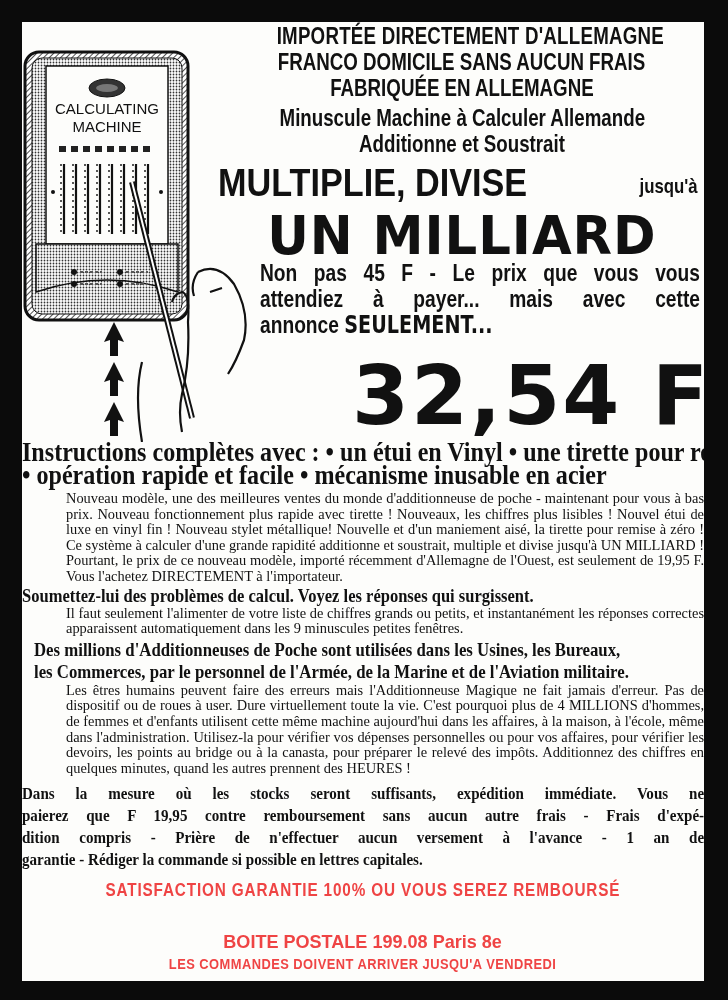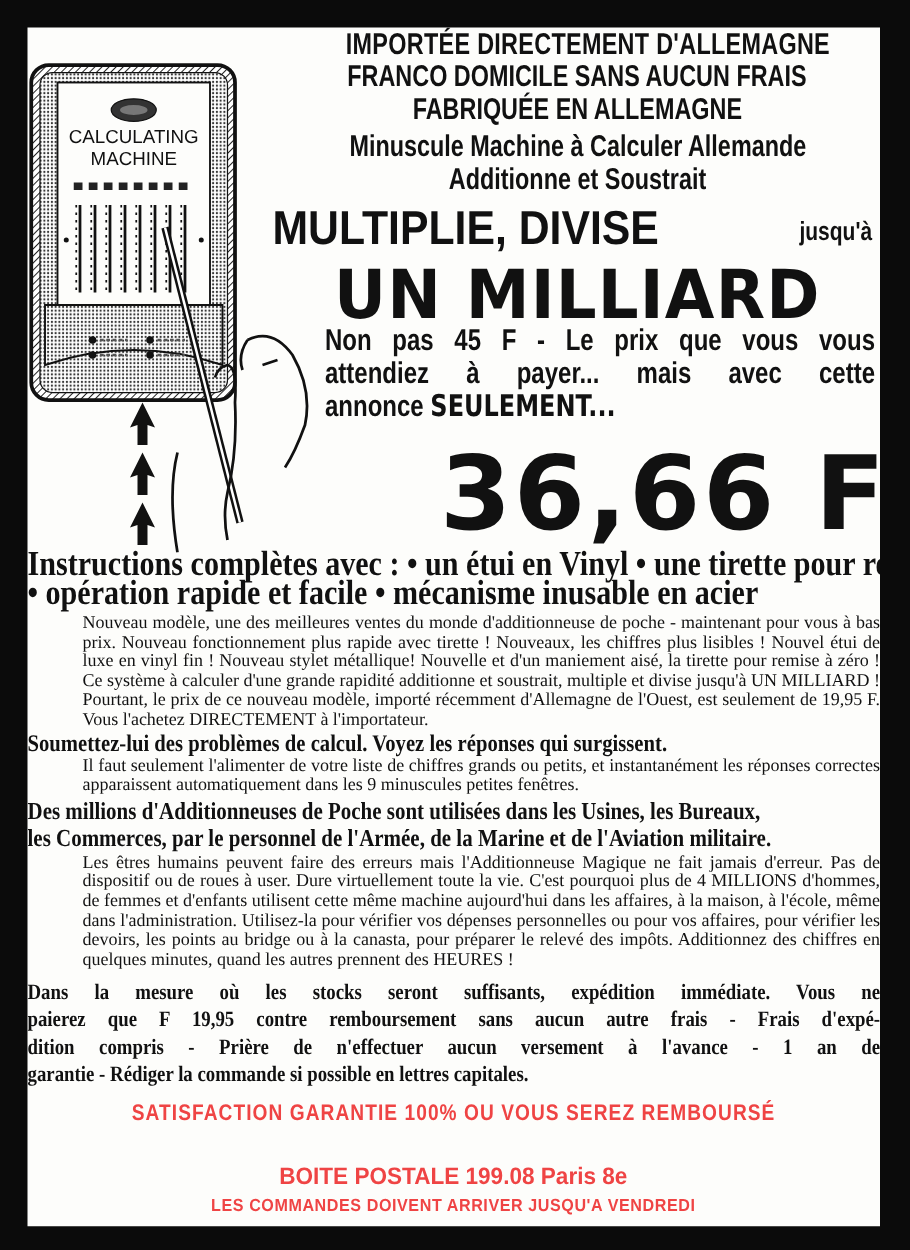--- a/index.html
+++ b/index.html
@@ -33,21 +33,21 @@
   .illus { position:absolute; left:0; top:0; width:250px; height:420px; }
 
   
   .body { position:absolute; left:0; top:418px; width:682px; color:#111; }
   .instr { font-family:"Liberation Serif", serif; font-weight:bold; font-size:28px; line-height:23px; white-space:nowrap; }
   .instr .ln { display:block; transform:scaleX(0.86); transform-origin:left; }
   .para { font-family:"Liberation Serif", serif; font-size:14.4px; line-height:15.6px; text-align:justify; margin:0;padding-left:44px; }
   .p1 { margin-top:5px; }
   .sub { font-family:"Liberation Serif", serif; font-weight:bold; font-size:19px; line-height:21px; white-space:nowrap; }
   .sub span { display:inline-block; transform:scaleX(0.87); transform-origin:left; }
-  .millions { font-family:"Liberation Serif", serif; font-weight:bold; font-size:19.5px; line-height:22px; white-space:nowrap; margin-top:2px; }
+  .millions { font-family:"Liberation Serif", serif; font-weight:bold; font-size:19.5px; line-height:22px; white-space:nowrap; margin-top:2px;margin-left:12px; }
   .millions .ln { display:block; transform:scaleX(0.86); transform-origin:left; }
   .dans { font-family:"Liberation Serif", serif; font-weight:bold; font-size:17.5px; line-height:22px; margin-top:6px; }
   .dans .ln { display:block; white-space:nowrap; transform:scaleX(0.86); transform-origin:left; width:116.3%; text-align:justify; text-align-last:justify; }
   .dans .ln.last { text-align-last:left; }
 
   .foot { position:absolute; left:0; width:682px; text-align:center; color:#ef4444; font-weight:bold; white-space:nowrap; font-family:"Liberation Sans", sans-serif; }
   .foot span { display:inline-block; transform-origin:center; }
   .f1 { top:858px; font-size:18px; }
   .f1 span { transform:scaleX(0.85); letter-spacing:1px; }
   .f2 { top:880px; font-size:25px; }
@@ -149,21 +149,21 @@
   </div>
 
   <div class="milliard"><span>UN MILLIARD</span></div>
 
   <div class="nonpas sans">
     <span class="ln">Non pas 45 F - Le prix que vous vous</span>
     <span class="ln">attendiez à payer... mais avec cette</span>
     <span class="ln" style="text-align-last:left;"><span>annonce </span><span class="seul">SEULEMENT...</span></span>
   </div>
 
-  <div class="price">36,66 F</div>
+  <div class="price">32,54 F</div>
 
   <div class="body">
     <div class="instr">
       <span class="ln">Instructions complètes avec : • un étui en Vinyl • une tirette pour remise à zéro</span>
       <span class="ln">• opération rapide et facile • mécanisme inusable en acier</span>
     </div>
     <p class="para p1">Nouveau modèle, une des meilleures ventes du monde d'additionneuse de poche - maintenant pour vous à bas prix. Nouveau fonctionnement plus rapide avec tirette ! Nouveaux, les chiffres plus lisibles ! Nouvel étui de luxe en vinyl fin ! Nouveau stylet métallique! Nouvelle et d'un maniement aisé, la tirette pour remise à zéro ! Ce système à calculer d'une grande rapidité additionne et soustrait, multiple et divise jusqu'à UN MILLIARD ! Pourtant, le prix de ce nouveau modèle, importé récemment d'Allemagne de l'Ouest, est seulement de 19,95 F. Vous l'achetez DIRECTEMENT à l'importateur.</p>
     <div class="sub"><span>Soumettez-lui des problèmes de calcul. Voyez les réponses qui surgissent.</span></div>
     <p class="para">Il faut seulement l'alimenter de votre liste de chiffres grands ou petits, et instantanément les réponses correctes apparaissent automatiquement dans les 9 minuscules petites fenêtres.</p>
     <div class="millions">

